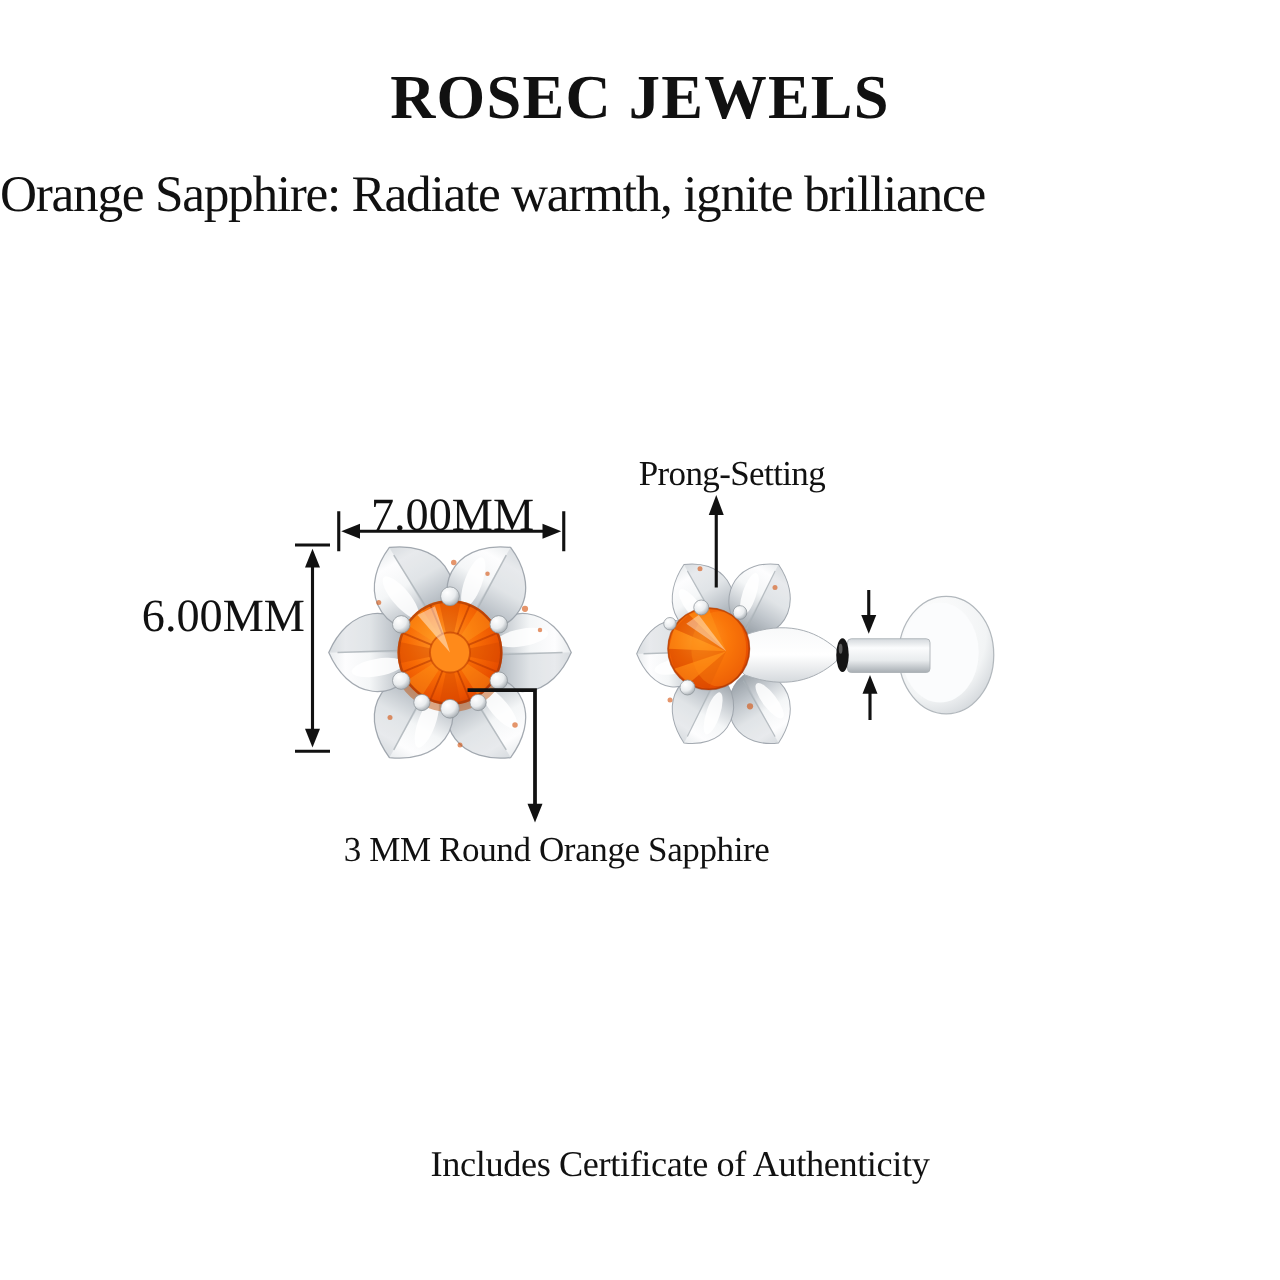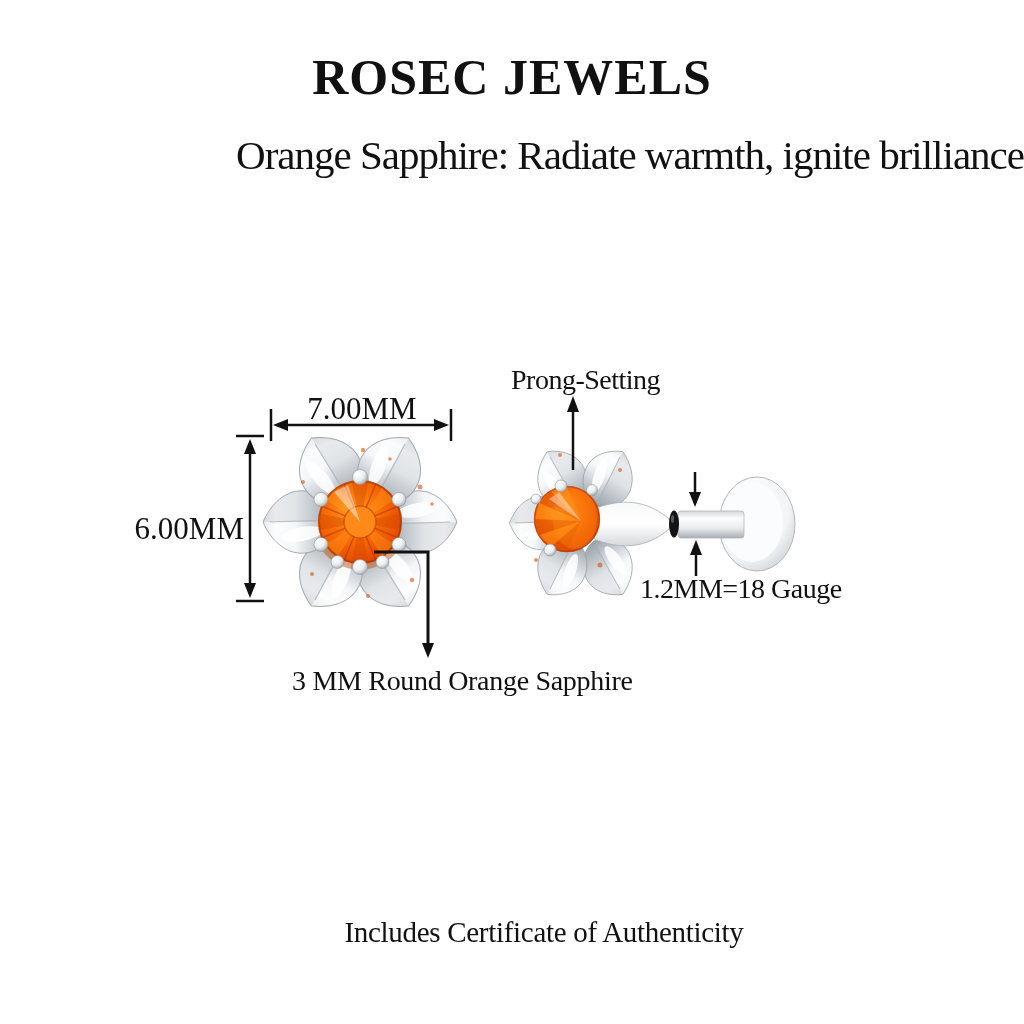--- a/index.html
+++ b/index.html
@@ -10,31 +10,31 @@
     color:var(--line_color,#111111);
   }
   .canvas *{box-sizing:border-box;}
   .brand-title{
     position:absolute;top:48px;left:0;width:100%;margin:0;
     text-align:center;font-size:50px;font-weight:700;letter-spacing:1px;
     color:var(--line_color,#111);
   }
   .tagline{
     position:absolute;top:131px;left:0;width:100%;
-    text-align:right;font-size:41px;font-weight:400;letter-spacing:-1px;
+    text-align:left;font-size:41px;font-weight:400;letter-spacing:-1px;
     white-space:nowrap;
   }
   .diagram-svg{position:absolute;left:0;top:0;}
-  .dim-label{position:absolute;font-size:31px;white-space:nowrap;}
+  .dim-label{position:absolute;font-size:37px;white-space:nowrap;}
   .dim-label.width{left:362px;top:391px;transform:translateX(-50%);}
-  .dim-label.height{left:244px;top:511px;transform:translateX(-100%);}
+  .dim-label.height{left:244px;top:472px;transform:translateX(-100%);}
   .anno{position:absolute;font-size:28px;letter-spacing:-0.5px;white-space:nowrap;}
   .anno.prong{left:511px;top:364px;}
   .anno.gauge{left:640px;top:573px;}
-  .anno.stone{left:292px;top:664px;line-height:34px;letter-spacing:-0.3px;}
+  .anno.stone{left:275px;top:664px;line-height:34px;letter-spacing:-0.3px;}
   .footer-note{
     position:absolute;top:916px;left:50%;transform:translateX(-50%);
     font-size:29px;letter-spacing:-0.3px;white-space:nowrap;margin-left:32px;
   }
 </style>
 </head>
 <body>
 
 <div class="canvas">
 
@@ -214,18 +214,17 @@
     </g>
     <g style="stroke:var(--line_color,#111);fill:var(--line_color,#111)">
       <polyline points="374,552 428,552 428,646" fill="none" stroke-width="3"></polyline>
       <polygon points="428,658 422,643 434,643" stroke="none"></polygon>
     </g>
   </svg>
 
   <div class="dim-label width">7.00MM</div>
   <div class="dim-label height">6.00MM</div>
   <div class="anno prong">Prong-Setting</div>
-  <div class="anno gauge">1.2MM=18 Gauge</div>
   <div class="anno stone">
     <div>3 MM Round Orange Sapphire</div>
   </div>
   <div class="footer-note">Includes Certificate of Authenticity</div>
 </div>
 
 </body></html>

